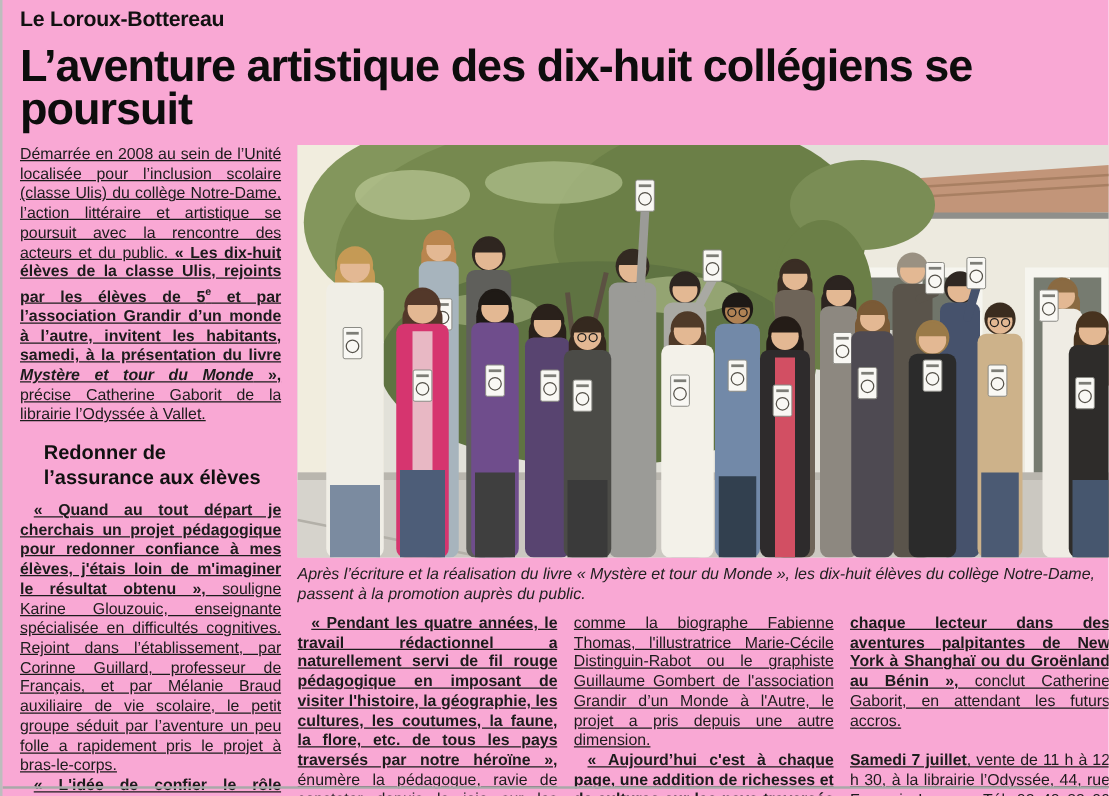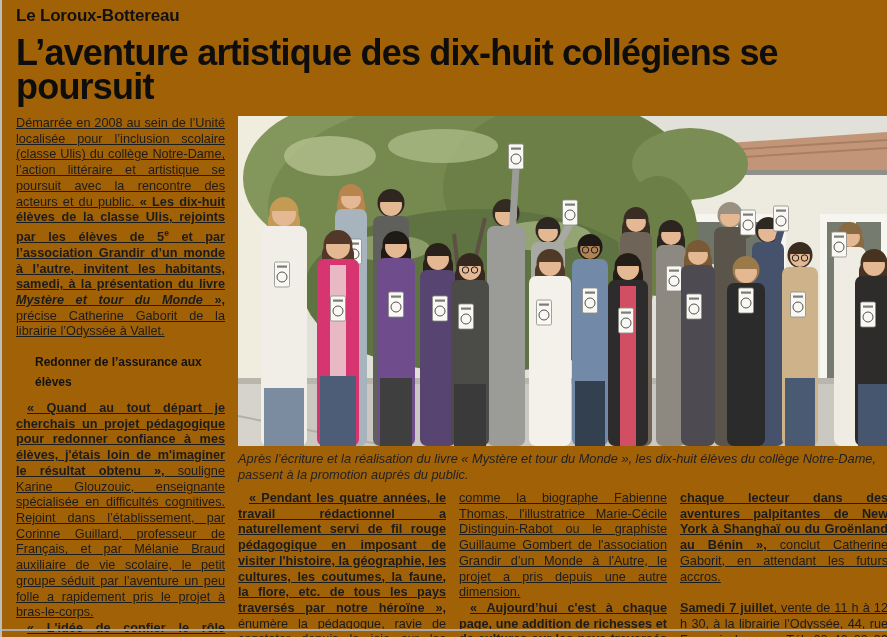--- a/index.html
+++ b/index.html
@@ -1,19 +1,19 @@
 <!DOCTYPE html>
 <html lang="fr"><head>
 <meta charset="utf-8">
 <style>
   html,body{margin:0;padding:0;background:#ffffff;}
   .page{
     position:relative;
     width:887px;height:637px;
-    background:#a16207;
+    background:#f9a8d4;
     font-family:"Liberation Sans","DejaVu Sans",sans-serif;
     color:#1c1c1c;
     border-left:2px solid #bdbdbd;
     box-sizing:border-box;
     overflow:hidden;
   }
   .inner{padding:6px 0 0 14px;}
   .kicker{
     font-size:17px;font-weight:700;letter-spacing:-0.2px;color:#111;
   }
@@ -28,21 +28,21 @@
     margin:0;
     font-size:12.7px;line-height:15.7px;
     text-align:justify;
     hyphens:auto;-webkit-hyphens:auto;
     color:#1c1c1c;
     text-decoration:underline;
   }
   p.body.ind{text-indent:11px;}
   .subhead{
     margin:13px 0 9px 0;padding-left:19px;
-    font-size:12px;font-weight:700;line-height:19.5px;color:#111;
+    font-size:16px;font-weight:700;line-height:19.5px;color:#111;
   }
   .s-r{font-weight:400;}
   .s-b{font-weight:700;}
   .s-bi{font-weight:700;font-style:italic;}
   .s-sup{font-weight:700;font-size:8.5px;vertical-align:super;}
   .photo{display:block;width:650px;height:330px;background:#e2e1d9;}
   .caption{
     margin:5px 4px 9px 0;
     font-size:12.8px;line-height:15.5px;font-style:italic;color:#222;
     text-align:left;

